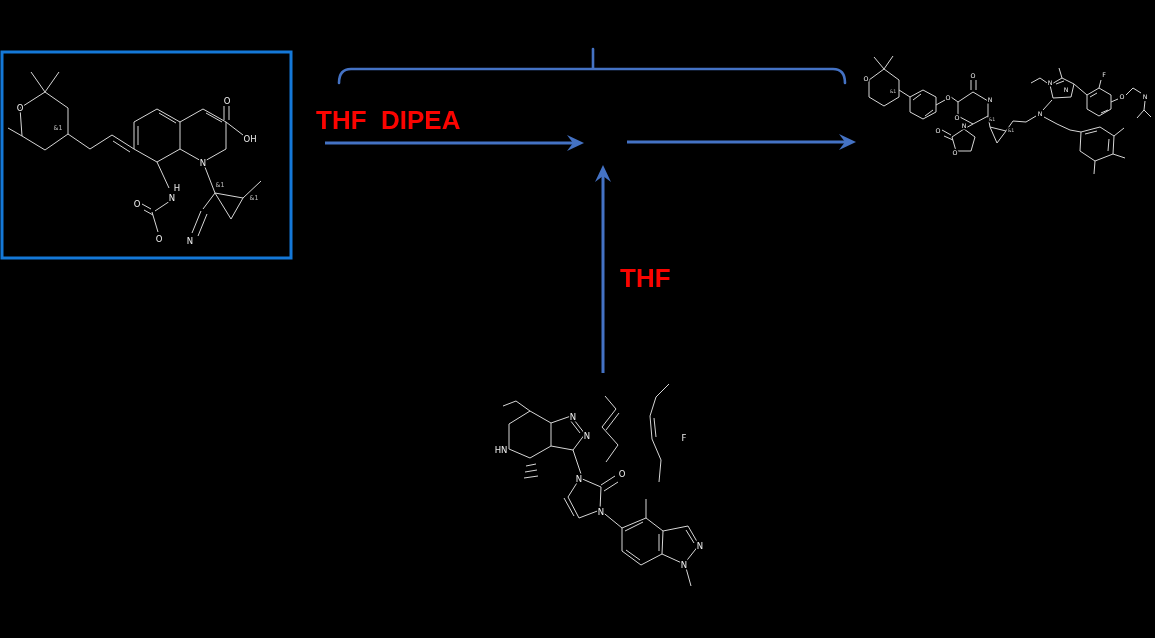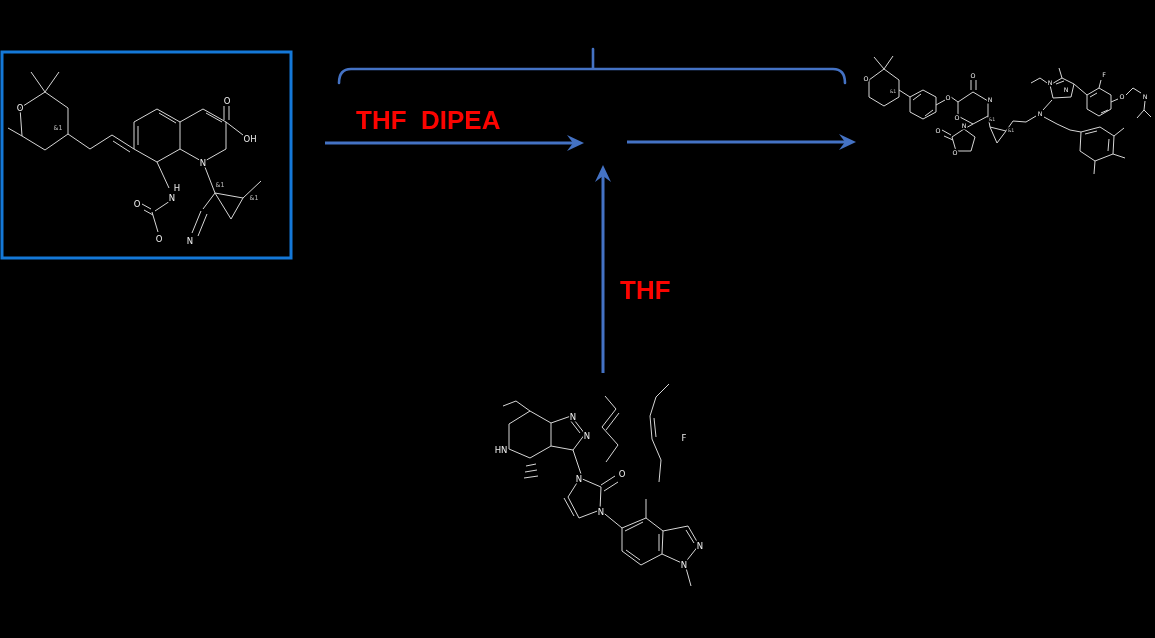--- a/index.html
+++ b/index.html
@@ -4,22 +4,22 @@
 <style>
   html,body{margin:0;padding:0;background:#000;}
   #stage{position:relative;width:1155px;height:638px;background:#000;overflow:hidden;
          font-family:"Liberation Sans",sans-serif;}
   #scheme-svg{position:absolute;left:0;top:0;}
   #scheme-svg text{stroke:#000;stroke-width:3px;paint-order:stroke;fill:#ededed;
                    font-family:"DejaVu Sans",sans-serif;}
   #scheme-svg text.stereo{fill:#bdbdbd;}
   .reagent-label{position:absolute;color:#FB0400;font-weight:bold;font-size:26px;
                  line-height:1;white-space:pre;letter-spacing:0px;}
-  #label-step1{left:356px;top:107px;}
-  #label-step2{left:620px;top:277px;}
+  #label-step1{left:316px;top:107px;}
+  #label-step2{left:620px;top:265px;}
 </style>
 </head>
 <body>
 
 <div id="stage">
   <svg id="scheme-svg" width="1155" height="638" viewBox="0 0 1155 638">
     <rect id="reactant-box" fill="none" stroke-width="3" x="2" y="52" width="289" height="206" stroke="#1478D8"></rect>
     <g id="mol-reactant">
         <line x1="20" y1="108" x2="45" y2="92" stroke="#D6D6D6" stroke-width="1"></line>
         <line x1="45" y1="92" x2="68" y2="108" stroke="#D6D6D6" stroke-width="1"></line>

